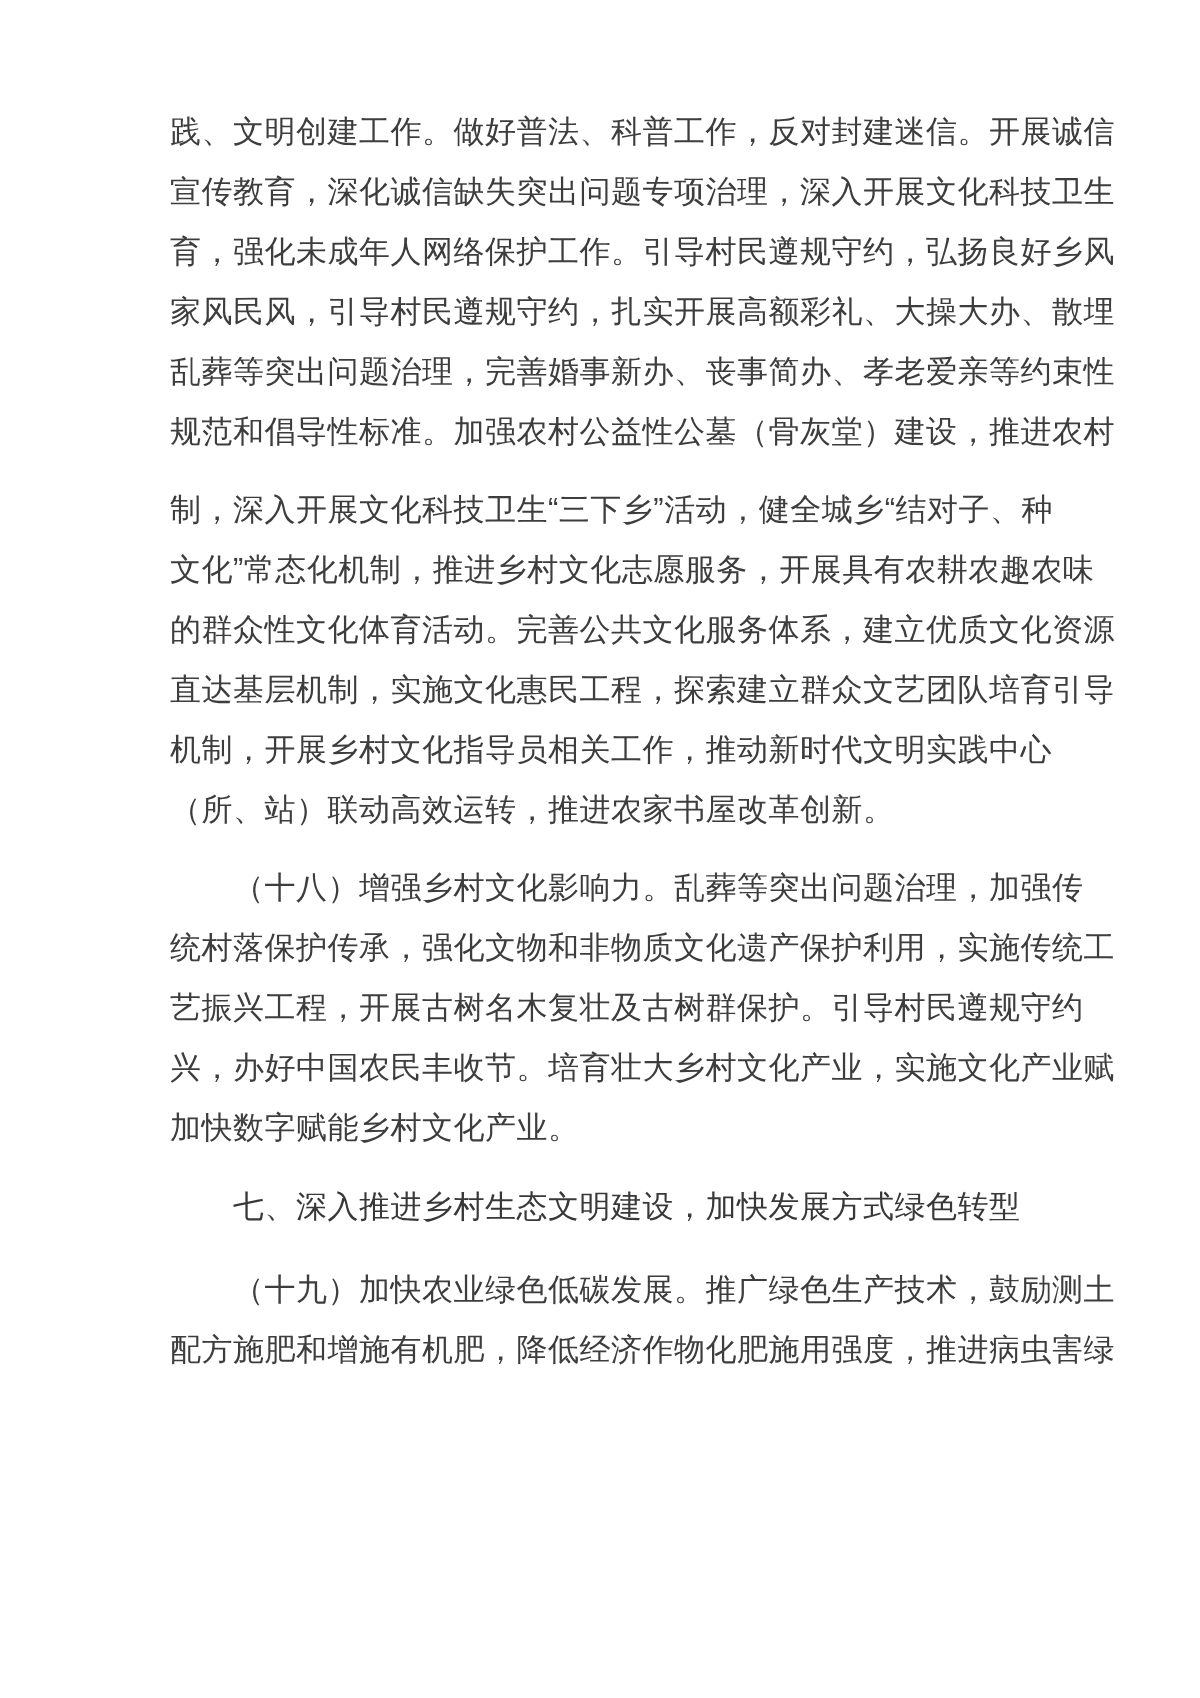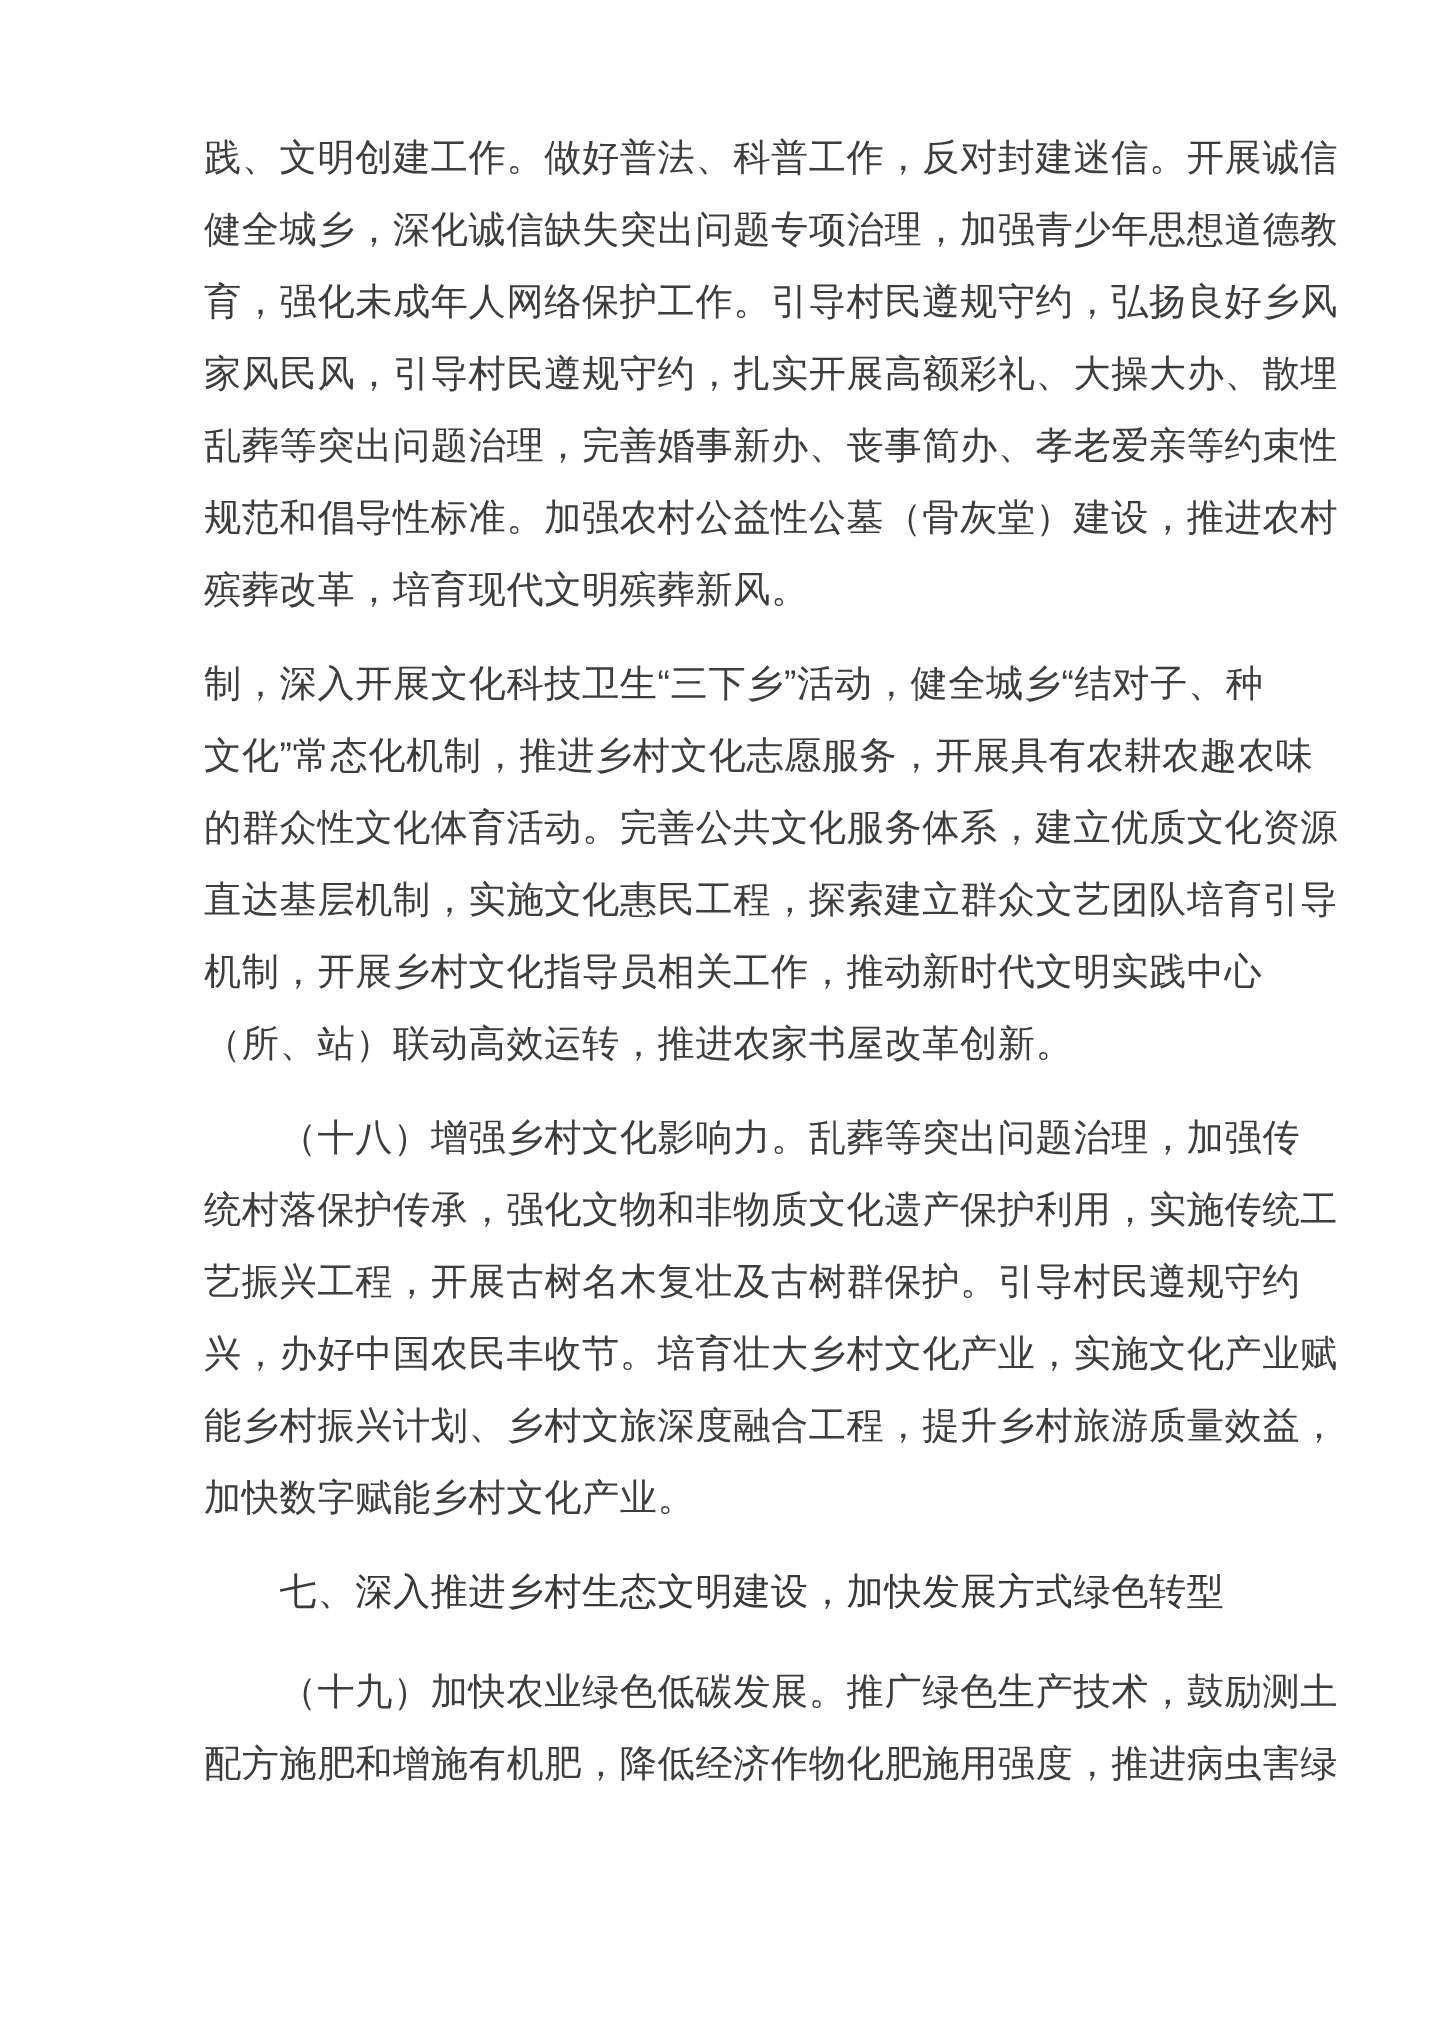--- a/index.html
+++ b/index.html
@@ -37,41 +37,39 @@
     letter-spacing: 0.5px;
   }
 </style>
 </head>
 <body>
 
 <div class="page" style="background: rgb(255, 255, 255); margin-left: 33px;">
   <div class="content">
       <div class="block paragraph">
         <div class="line">践、文明创建工作。做好普法、科普工作，反对封建迷信。开展诚信</div>
-        <div class="line">健全城乡，深化诚信缺失突出问题专项治理，加强青少年思想道德教</div>
+        <div class="line">宣传教育，深化诚信缺失突出问题专项治理，深入开展文化科技卫生</div>
         <div class="line">育，强化未成年人网络保护工作。引导村民遵规守约，弘扬良好乡风</div>
         <div class="line">家风民风，引导村民遵规守约，扎实开展高额彩礼、大操大办、散埋</div>
         <div class="line">乱葬等突出问题治理，完善婚事新办、丧事简办、孝老爱亲等约束性</div>
         <div class="line">规范和倡导性标准。加强农村公益性公墓（骨灰堂）建设，推进农村</div>
-        <div class="line">殡葬改革，培育现代文明殡葬新风。</div>
       </div>
       <div class="block paragraph">
         <div class="line">制，深入开展文化科技卫生“三下乡”活动，健全城乡“结对子、种</div>
         <div class="line">文化”常态化机制，推进乡村文化志愿服务，开展具有农耕农趣农味</div>
         <div class="line">的群众性文化体育活动。完善公共文化服务体系，建立优质文化资源</div>
         <div class="line">直达基层机制，实施文化惠民工程，探索建立群众文艺团队培育引导</div>
         <div class="line">机制，开展乡村文化指导员相关工作，推动新时代文明实践中心</div>
         <div class="line">（所、站）联动高效运转，推进农家书屋改革创新。</div>
       </div>
       <div class="block paragraph">
         <div class="line">　　（十八）增强乡村文化影响力。乱葬等突出问题治理，加强传</div>
         <div class="line">统村落保护传承，强化文物和非物质文化遗产保护利用，实施传统工</div>
         <div class="line">艺振兴工程，开展古树名木复壮及古树群保护。引导村民遵规守约</div>
         <div class="line">兴，办好中国农民丰收节。培育壮大乡村文化产业，实施文化产业赋</div>
-        <div class="line">能乡村振兴计划、乡村文旅深度融合工程，提升乡村旅游质量效益，</div>
         <div class="line">加快数字赋能乡村文化产业。</div>
       </div>
       <div class="block heading">
         <div class="line">　　七、深入推进乡村生态文明建设，加快发展方式绿色转型</div>
       </div>
       <div class="block paragraph">
         <div class="line">　　（十九）加快农业绿色低碳发展。推广绿色生产技术，鼓励测土</div>
         <div class="line">配方施肥和增施有机肥，降低经济作物化肥施用强度，推进病虫害绿</div>
       </div>
     </div>

